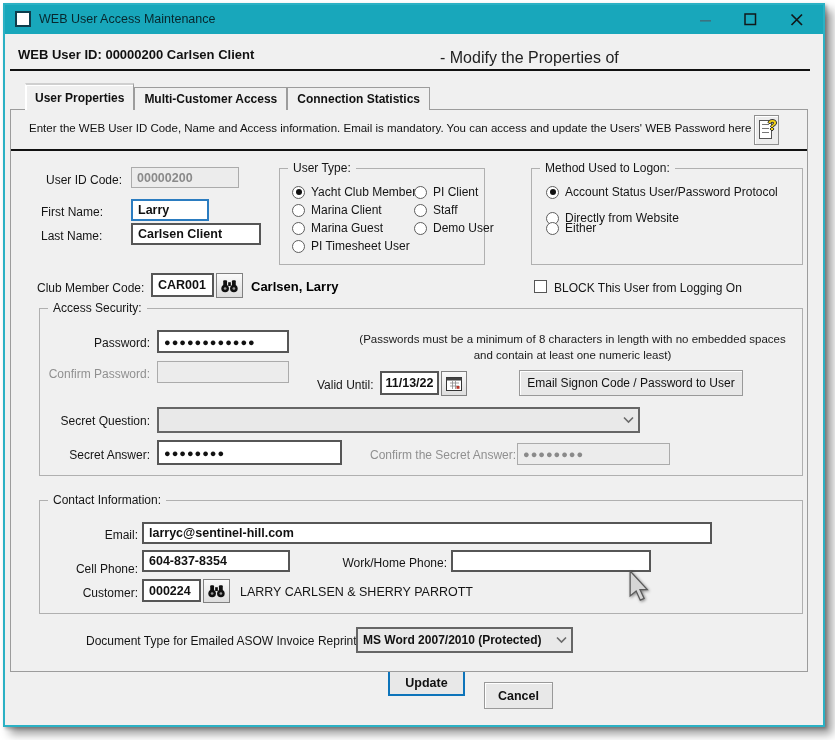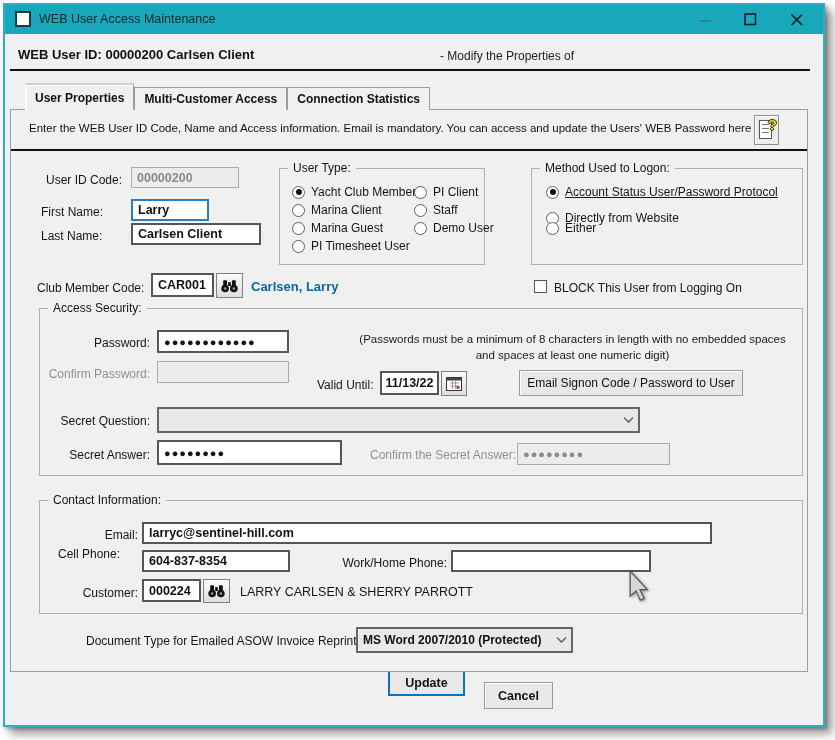--- a/index.html
+++ b/index.html
@@ -8,21 +8,21 @@
     position:absolute; left:3px; top:3px; width:822px; height:724px;
     background:#f0f0f0; border:2px solid #2bb1c4;
     box-shadow:7px 7px 9px rgba(0,0,0,0.40), 2px 2px 3px rgba(0,0,0,0.25);
   }
   .titlebar { position:absolute; left:0; top:0; width:818px; height:29px; background:#18a7bb; display:flex; align-items:center; }
   .titlebar .appicon { position:absolute; left:10px; top:6px; width:16px; height:16px; background:#ffffff; border:2px solid #0e3d4c; }
   .titlebar .title { position:absolute; left:34px; top:0; line-height:29px; font-size:12.5px; color:#07272e; white-space:nowrap; }
   .wbtn { position:absolute; top:0; width:34px; height:29px; display:flex; align-items:center; justify-content:center; }
   .sep-black { position:absolute; left:5px; top:64px; width:800px; height:2px; background:#111; }
   .hdr-left { position:absolute; left:13px; top:42px; font-size:13px; font-weight:bold; color:#111; white-space:nowrap; }
-  .hdr-right { position:absolute; left:435px; top:44px; font-size:12px; color:#222; white-space:nowrap; }
+  .hdr-right { position:absolute; left:435px; top:44px; font-size:16px; color:#222; white-space:nowrap; }
 
   .tabs { position:absolute; left:20px; top:78px; display:flex; align-items:flex-end; z-index:3; }
   .tab { background:#f0f0f0; border:1px solid #9c9c9c; border-bottom:none; height:23px; padding:0 9px; font-size:12px; font-weight:bold; color:#111; display:flex; align-items:center; white-space:nowrap; }
   .tab.active { height:27px; border-top:2px solid #cfcfcf; border-left:1px solid #fff; box-shadow:inset 1px 1px 0 #fff; position:relative; z-index:4; }
 
   .panel { position:absolute; left:5px; top:104px; width:798px; height:563px; background:#f0f0f0; border:1px solid #9c9c9c; z-index:2; }
   .instruction { position:absolute; left:18px; top:12px; font-size:11.5px; color:#111; white-space:nowrap; }
   .inst-line { position:absolute; left:0; top:39px; width:796px; height:2px; background:#111; }
   .helpbtn { position:absolute; left:743px; top:5px; width:25px; height:30px; background:#ececec; border:1px solid #8f8f8f; box-shadow:inset 1px 1px 0 #fff; }
   .helpdoc { position:absolute; left:4px; top:4px; width:13px; height:19px; background:#fff; border:1px solid #555; }
@@ -47,21 +47,21 @@
   .checkbox { position:absolute; width:13px; height:13px; background:#fff; border:1.5px solid #555; }
 
   .toolbtn { position:absolute; background:linear-gradient(#fafafa,#dedede); border:1px solid #808080; display:flex; align-items:center; justify-content:center; }
   .btn { position:absolute; background:#e8e8e8; border:1px solid #999; font-size:12.5px; font-weight:bold; color:#111; display:flex; align-items:center; justify-content:center; }
   .btn.default { border:2px solid #0d74ba; }
   .btn3d { box-shadow:inset 1px 1px 0 #fff; }
 
   .dd { position:absolute; background:#e9e9e9; border:2px solid #666; font-size:11.5px; font-weight:bold; color:#111; padding:1px 20px 1px 5px; white-space:nowrap; overflow:hidden; display:flex; align-items:center; }
   .dd .chev { position:absolute; right:4px; top:50%; transform:translateY(-50%); }
 
-  .boldname { position:absolute; font-size:13px; font-weight:bold; color:#0369a1; white-space:nowrap; }
+  .boldname { position:absolute; font-size:13px; font-weight:bold; color:#000000; white-space:nowrap; }
   .note { position:absolute; font-size:11.5px; color:#1a1a1a; text-align:center; line-height:16px; }
   .cursor { position:absolute; z-index:9; filter:drop-shadow(1.5px 1.5px 1.5px rgba(0,0,0,0.45)); }
 </style>
 </head>
 <body>
 
 <div class="window">
 
   <div class="titlebar">
     <span class="appicon"></span>
@@ -142,21 +142,21 @@
           <span>Staff</span>
       </div>
       <div class="opt" style="left:134px; top:52px;">
         <span class="radio"></span>
           <span>Demo User</span>
       </div>
     </div>
 
     <div class="grp" style="left:520px; top:58px; width:272px; height:97px;">
       <span class="legend">Method Used to Logon:</span>
-      <div class="opt" style="left:14px; top:16px;text-decoration:underline;">
+      <div class="opt" style="left:14px; top:16px;">
         <span class="radio on"></span>
           <span>Account Status User/Password Protocol</span>
       </div>
       <div class="opt" style="left:14px; top:42px;">
         <span class="radio"></span>
           <span>Directly from Website</span>
       </div>
       <div class="opt" style="left:14px; top:52px;">
         <span class="radio"></span>
           <span>Either</span>
@@ -182,21 +182,21 @@
     <div class="lbl" style="left:543px; top:171px;">BLOCK This User from Logging On</div>
 
     <div class="grp" style="left:28px; top:198px; width:764px; height:168px;">
       <span class="legend">Access Security:</span>
 
       <div class="lbl rlbl" style="left:0; top:27px; width:110px;">Password:</div>
       <div class="box dots" style="left:117px; top:21px; width:132px; height:23px;">●●●●●●●●●●●●</div>
 
       <div class="note" style="left:295px; top:22px; width:475px;">
         <span style="display:block;">(Passwords must be a minimum of 8 characters in length with no embedded spaces</span>
-        <span style="display:block;">and spaces at least one numeric digit)</span>
+        <span style="display:block;">and contain at least one numeric least)</span>
       </div>
 
       <div class="lbl rlbl dim" style="left:0; top:58px; width:110px;">Confirm Password:</div>
       <div class="box dis" style="left:117px; top:52px; width:132px; height:22px;"></div>
 
       <div class="lbl" style="left:277px; top:69px;">Valid Until:</div>
       <div class="box" style="left:340px; top:62px; width:59px; height:24px; justify-content:center;">11/13/22</div>
       <div class="toolbtn" style="left:401px; top:62px; width:26px; height:25px;">
         <svg width="16" height="15" viewBox="0 0 16 15">
           <rect x="0.5" y="1.5" width="15" height="13" fill="#fff" stroke="#333"></rect>
@@ -221,21 +221,21 @@
       <div class="lbl rlbl dim" style="left:330px; top:139px; width:140px;">Confirm the Secret Answer:</div>
       <div class="box dis dots" style="left:477px; top:134px; width:153px; height:22px; font-weight:bold;">●●●●●●●●</div>
     </div>
 
     <div class="grp" style="left:28px; top:390px; width:764px; height:114px;">
       <span class="legend">Contact Information:</span>
 
       <div class="lbl rlbl" style="left:0; top:27px; width:98px;">Email:</div>
       <div class="box" style="left:102px; top:21px; width:570px; height:22px;">larryc@sentinel-hill.com</div>
 
-      <div class="lbl rlbl" style="left:0; top:46px; width:98px;text-align:center;">Cell Phone:</div>
+      <div class="lbl rlbl" style="left:0; top:61px; width:98px;">Cell Phone:</div>
       <div class="box" style="left:102px; top:49px; width:148px; height:22px;">604-837-8354</div>
 
       <div class="lbl rlbl" style="left:295px; top:55px; width:112px;">Work/Home Phone:</div>
       <div class="box" style="left:411px; top:49px; width:200px; height:22px;"></div>
 
       <div class="lbl rlbl" style="left:0; top:85px; width:98px;">Customer:</div>
       <div class="box" style="left:102px; top:78px; width:59px; height:23px;">000224</div>
       <div class="toolbtn" style="left:163px; top:78px; width:27px; height:24px;">
         <svg width="19" height="14" viewBox="0 0 20 14">
           <rect x="3.4" y="1" width="4" height="7" rx="1" fill="#111"></rect>

